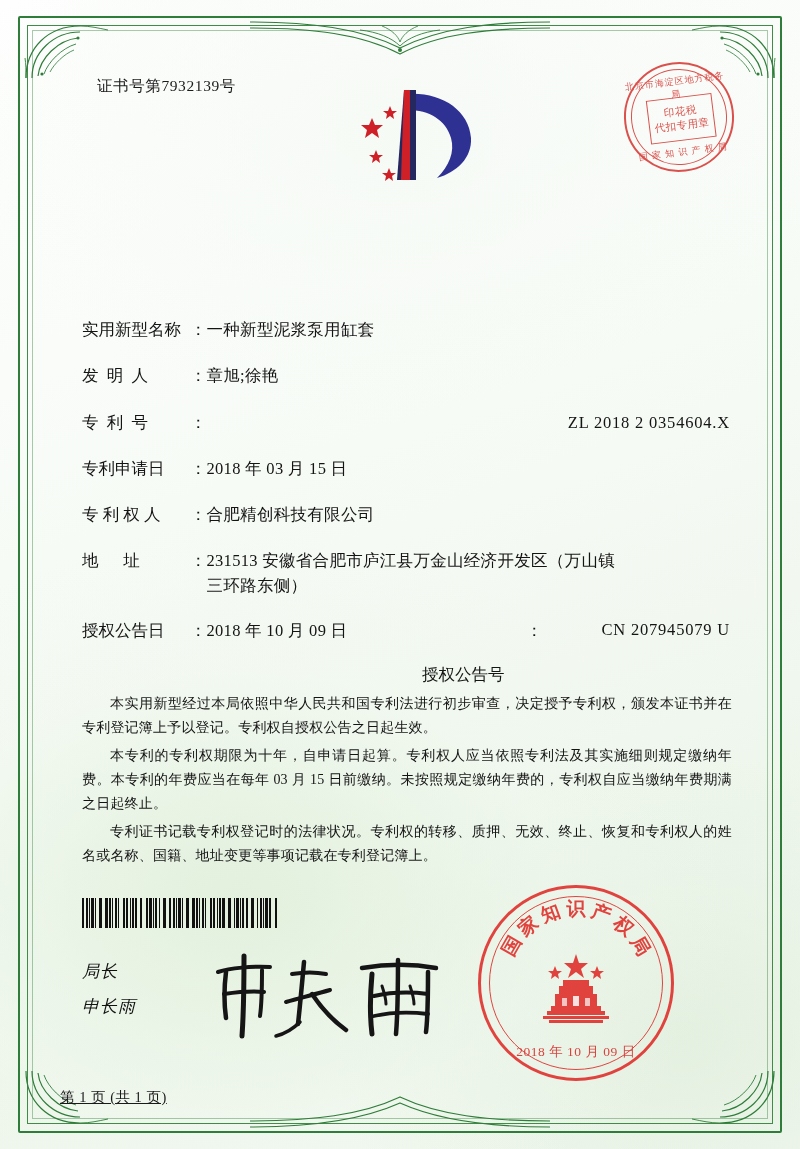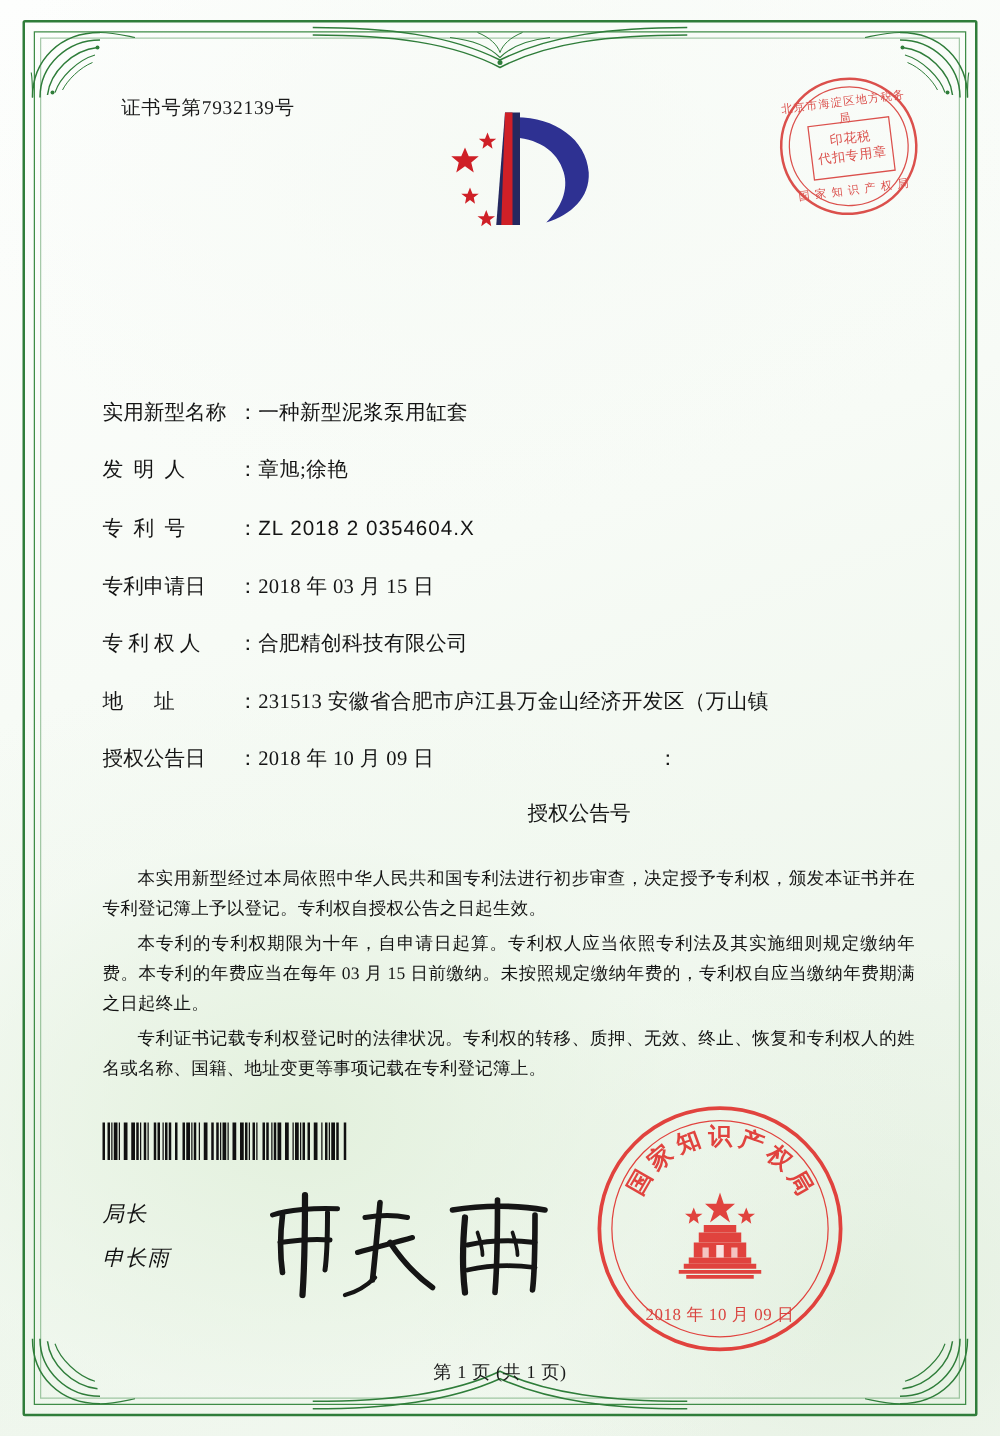--- a/index.html
+++ b/index.html
@@ -97,21 +97,21 @@
   .fields { position: absolute; left: 22px; top: 258px; right: 10px; }
   .field-row {
     display: flex; align-items: flex-start;
     font-size: 16.5px; color: #141414;
     margin-bottom: 21.5px;
     line-height: 1.5;
   }
   .f-label { flex: 0 0 108px; letter-spacing: 0px; white-space: pre; }
   .f-colon { flex: 0 0 12px; }
   .f-value { flex: 1 1 auto; letter-spacing: 0.3px; }
-  .f-value.mono { font-family: Liberation Sans, sans-serif; letter-spacing: 0.8px; }
+  .f-value.mono { font-family: Liberation Serif, serif; letter-spacing: 0.8px; text-align: right; }
   .f-value .second-line { display: block; margin-left: 0; }
 
   .row-split { display: flex; align-items: flex-start; font-size: 16.5px; color: #141414; }
   .split-left { flex: 0 0 340px; display: flex; }
   .split-right { flex: 1 1 auto; display: flex; }
   .split-right .f-label { flex: 0 0 104px; margin-top: 44px; }
 
   .paragraphs {
     position: absolute; left: 22px; right: 8px; top: 632px;
     font-size: 14px; color: #141414; line-height: 1.72;
@@ -150,21 +150,21 @@
     transform-origin: 0 0;
   }
   .stamp-date {
     position: absolute; left: 0; right: 0; bottom: 17px;
     text-align: center; font-size: 13.5px; letter-spacing: 0.5px;
     color: #d8312d;
   }
 
   .page-footer {
     position: absolute; left: 0; right: 0; bottom: -8px;
-    text-align: center; font-size: 14.5px; color: #1a1a1a; letter-spacing: 0.5px;
+    text-align: left; font-size: 14.5px; color: #1a1a1a; letter-spacing: 0.5px; text-decoration: underline;
   }
 </style>
 </head>
 <body>
 
 <div id="page">
 
   <div class="frame-outer"></div>
   <div class="frame-inner"></div>
   <div class="frame-hair"></div>
@@ -308,32 +308,34 @@
         <span class="f-label">专 利 权 人</span>
         <span class="f-colon">：</span>
         <span class="f-value">合肥精创科技有限公司</span>
       </div>
 
       <div class="field-row">
         <span class="f-label">地      址</span>
         <span class="f-colon">：</span>
         <span class="f-value">
           <span>231513 安徽省合肥市庐江县万金山经济开发区（万山镇</span>
+          <span class="second-line">三环路东侧）</span>
         </span>
       </div>
 
       <div class="row-split">
         <span class="split-left">
           <span class="f-label">授权公告日</span>
           <span class="f-colon">：</span>
           <span class="f-value">2018 年 10 月 09 日</span>
         </span>
         <span class="split-right">
           <span class="f-label">授权公告号</span>
           <span class="f-colon">：</span>
+          <span class="f-value mono">CN 207945079 U</span>
         </span>
       </div>
 
     </div>
 
     <div class="paragraphs">
       <p>本实用新型经过本局依照中华人民共和国专利法进行初步审查，决定授予专利权，颁发本证书并在专利登记簿上予以登记。专利权自授权公告之日起生效。</p>
       <p>本专利的专利权期限为十年，自申请日起算。专利权人应当依照专利法及其实施细则规定缴纳年费。本专利的年费应当在每年 03 月 15 日前缴纳。未按照规定缴纳年费的，专利权自应当缴纳年费期满之日起终止。</p>
       <p>专利证书记载专利权登记时的法律状况。专利权的转移、质押、无效、终止、恢复和专利权人的姓名或名称、国籍、地址变更等事项记载在专利登记簿上。</p>
     </div>

